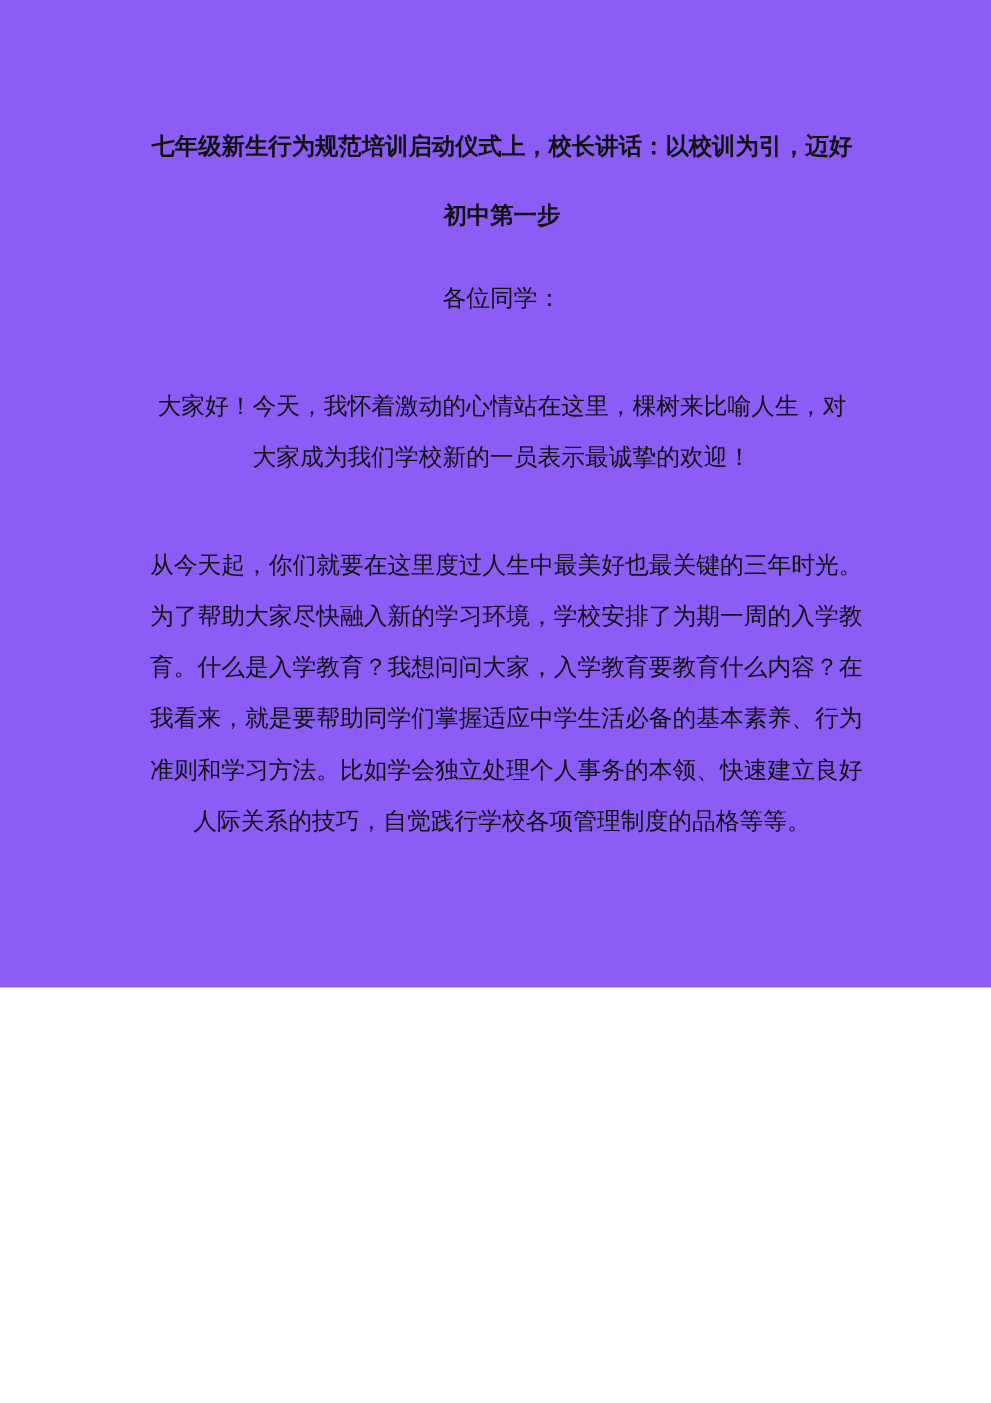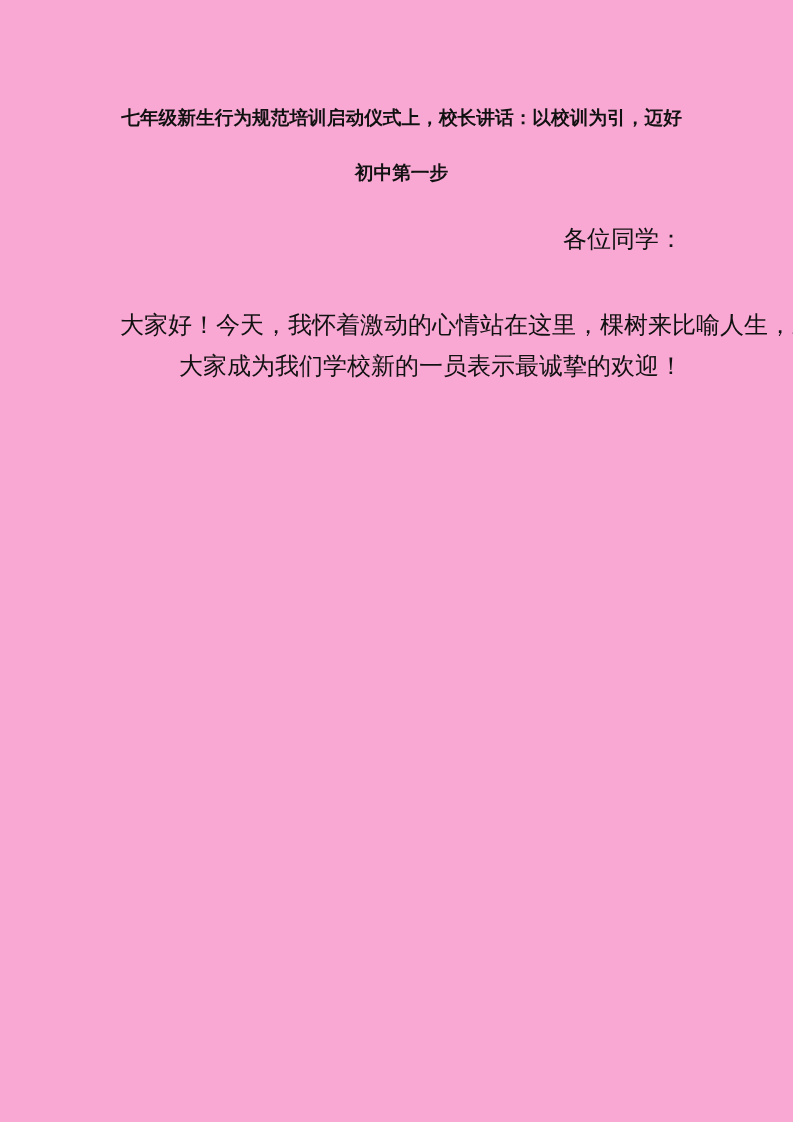--- a/index.html
+++ b/index.html
@@ -8,55 +8,61 @@
     background: #ffffff;
   }
   body {
     width: 793px;
     height: 1122px;
     overflow: hidden;
   }
   .page {
     box-sizing: border-box;
     width: 793px;
-    height: 1122px;
-    background: #f9a8d4;
+    height: 790px;
+    background: #8b5cf6;
     color: #111111;
     padding: 90px 110px 30px 120px;
     font-family: "Liberation Serif", "DejaVu Serif", serif;
     overflow: hidden;
   }
   .title {
     margin: 0 0 19px 0;
     font-size: 18.7px;
     font-weight: bold;
     line-height: 55px;
     text-align: center;
     white-space: pre;
     letter-spacing: 0;
   }
   .para {
     margin: 0 0 45px 0;
-    font-size: 24px;
+    font-size: 19px;
     font-weight: normal;
     line-height: 41px;
-    text-align: right;
+    text-align: center;
     white-space: pre;
     letter-spacing: 0;
   }
   .para:last-child {
     margin-bottom: 0;
   }
 </style>
 </head>
 <body>
 
 <div class="page">
   <h1 class="title">七年级新生行为规范培训启动仪式上，校长讲话：以校训为引，迈好
 初中第一步</h1>
 
   <p class="para">各位同学：</p>
 
   <p class="para">大家好！今天，我怀着激动的心情站在这里，棵树来比喻人生，对
 大家成为我们学校新的一员表示最诚挚的欢迎！</p>
 
+  <p class="para">从今天起，你们就要在这里度过人生中最美好也最关键的三年时光。
+为了帮助大家尽快融入新的学习环境，学校安排了为期一周的入学教
+育。什么是入学教育？我想问问大家，入学教育要教育什么内容？在
+我看来，就是要帮助同学们掌握适应中学生活必备的基本素养、行为
+准则和学习方法。比如学会独立处理个人事务的本领、快速建立良好
+人际关系的技巧，自觉践行学校各项管理制度的品格等等。</p>
 
 </div>
 
 </body></html>

